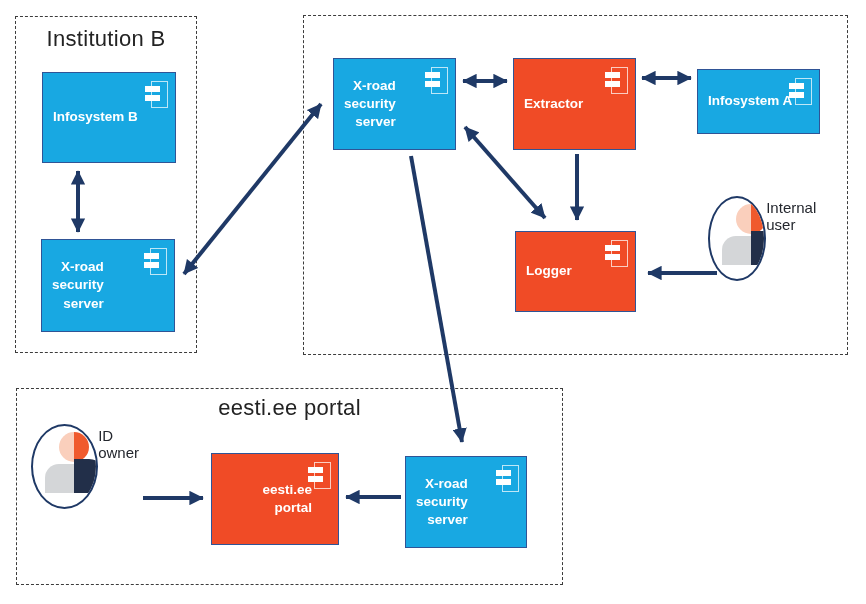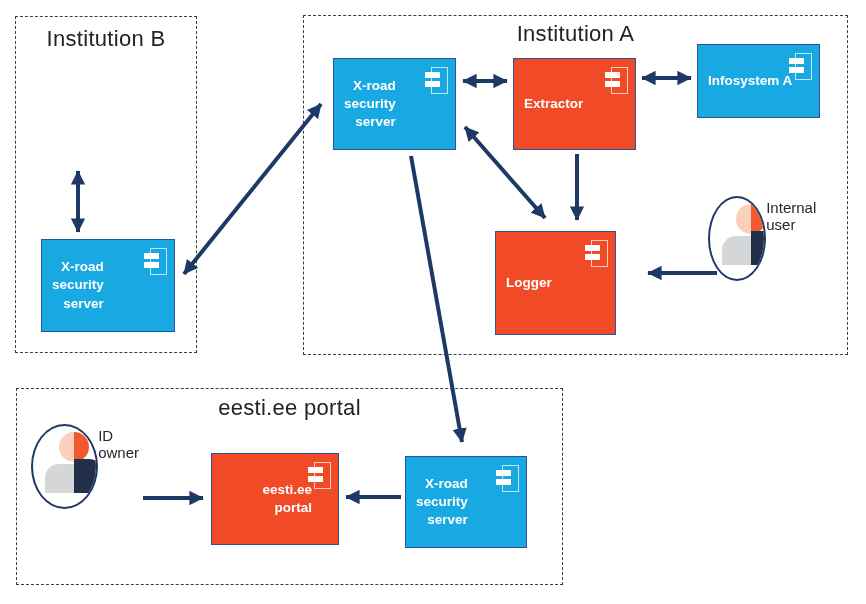--- a/index.html
+++ b/index.html
@@ -61,23 +61,29 @@
 </head>
 <body>
 
 <div class="stage">
 
   <div class="group" style="left:15px;top:16px;width:182px;height:337px"></div>
   <div class="group" style="left:303px;top:15px;width:545px;height:340px"></div>
   <div class="group" style="left:16px;top:388px;width:547px;height:197px"></div>
 
   <div class="group-title" style="left:15px;top:26px;width:182px">Institution B</div>
-  <div class="group-title" style="left:303px;top:21px;width:545px">Institution A</div>
   <div class="group-title" style="left:16px;top:395px;width:547px">eesti.ee portal</div>
 
+  <div class="node blue" style="left:42px;top:72px;width:134px;height:91px">
+    <span class="comp">
+        <span class="bar bar1"></span>
+        <span class="bar bar2"></span>
+      </span>
+    <span class="node-label">Infosystem B</span>
+  </div>
   <div class="node blue" style="left:41px;top:239px;width:134px;height:93px">
     <span class="comp">
         <span class="bar bar1"></span>
         <span class="bar bar2"></span>
       </span>
     <span class="node-label">X-road
 security
 server</span>
   </div>
 
@@ -90,28 +96,28 @@
 security
 server</span>
   </div>
   <div class="node orange" style="left:513px;top:58px;width:123px;height:92px">
     <span class="comp">
         <span class="bar bar1"></span>
         <span class="bar bar2"></span>
       </span>
     <span class="node-label">Extractor</span>
   </div>
-  <div class="node blue" style="left:697px;top:44px;width:123px;height:74px">
+  <div class="node blue" style="left:697px;top:69px;width:123px;height:65px">
     <span class="comp">
         <span class="bar bar1"></span>
         <span class="bar bar2"></span>
       </span>
     <span class="node-label">Infosystem A</span>
   </div>
-  <div class="node orange" style="left:495px;top:231px;width:121px;height:104px">
+  <div class="node orange" style="left:515px;top:231px;width:121px;height:81px">
     <span class="comp">
         <span class="bar bar1"></span>
         <span class="bar bar2"></span>
       </span>
     <span class="node-label">Logger</span>
   </div>
 
   <div class="node orange" style="left:211px;top:453px;width:128px;height:92px">
     <span class="comp">
         <span class="bar bar1"></span>

